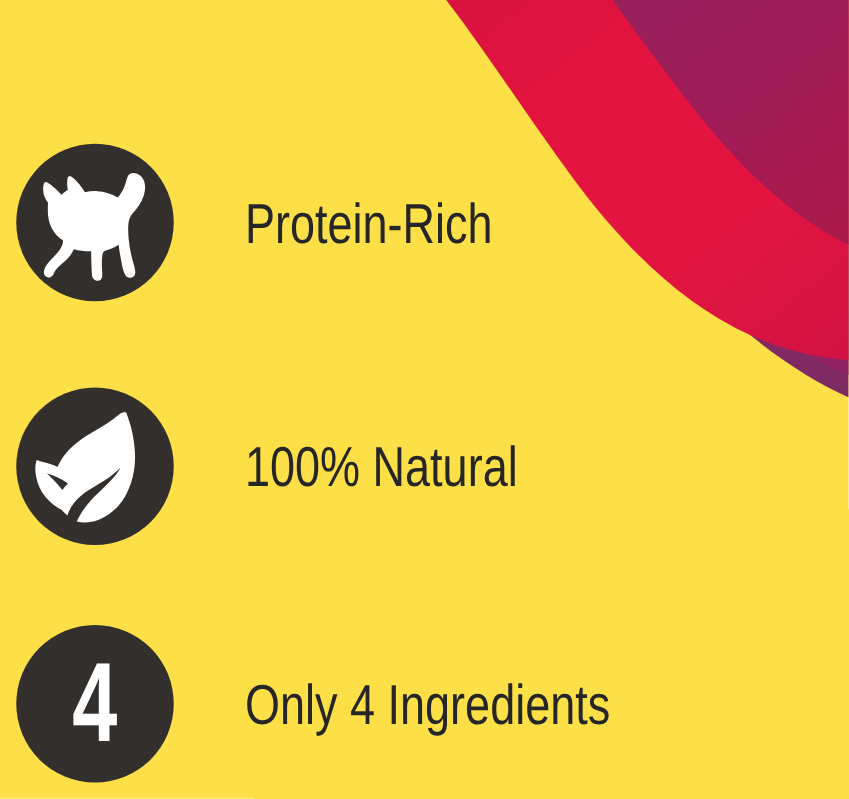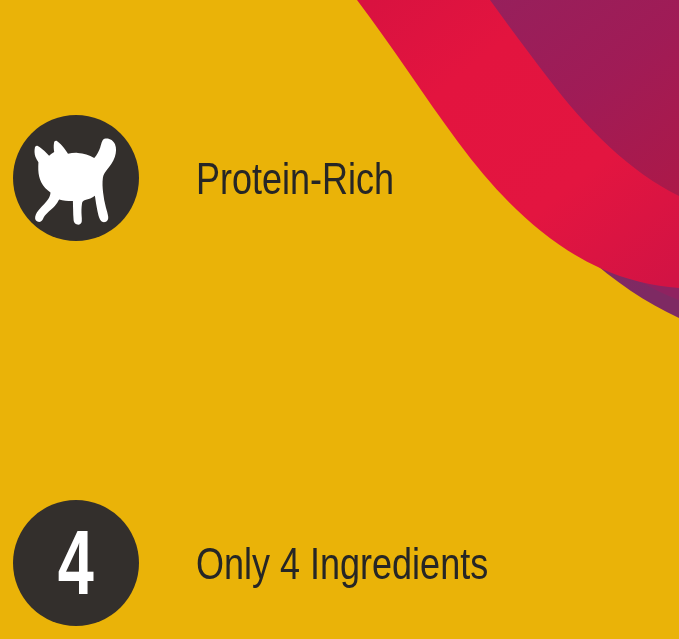--- a/index.html
+++ b/index.html
@@ -8,21 +8,21 @@
     padding: 0;
     background: #ffffff;
   }
   body {
     font-family: "Liberation Sans", "DejaVu Sans", sans-serif;
   }
   .canvas {
     position: relative;
     width: 679px;
     height: 639px;
-    background: #eab308;
+    background: #fde047;
     overflow: hidden;
   }
 
   
   .swoosh-layer {
     position: absolute;
     top: 0;
     left: 0;
     width: 679px;
     height: 639px;
@@ -184,20 +184,62 @@
           C 58.2,38.0 61.5,37.7 64.8,37.9
           C 70.6,38.2 76.3,39.9 81.2,43.0
           C 83.9,39.9 86.0,36.3 87.2,32.4
           C 87.9,30.2 88.3,27.9 89.3,25.9
           C 90.0,24.5 90.9,23.7 92.5,23.5 Z"></path>
       </svg>
     </div>
     <div class="feature-label">Protein-Rich</div>
   </div>
 
+  <div class="feature-row" id="row-1">
+    <div class="badge">
+      <svg width="126" height="126" viewBox="0 0 126 126" xmlns="http://www.w3.org/2000/svg" aria-hidden="true">
+
+        <path fill="#ffffff" d="
+          M 88.0,20.0
+          C 92.0,30.5 94.6,41.6 95.0,52.8
+          C 95.4,64.6 93.1,76.6 87.2,86.9
+          C 82.4,95.3 75.0,102.3 66.0,105.8
+          C 60.4,108.0 54.2,108.6 48.4,107.2
+          C 51.6,100.3 56.0,94.1 61.2,88.6
+          C 66.8,82.7 73.1,77.5 78.4,71.3
+          C 80.3,69.1 82.0,66.7 83.3,64.1
+          C 79.5,68.0 75.2,71.4 70.6,74.4
+          C 64.0,78.7 56.8,82.1 50.9,87.3
+          C 46.3,91.3 42.7,96.4 41.0,102.3
+          C 36.2,98.7 32.6,93.6 30.9,87.9
+          C 28.6,80.2 29.5,71.8 32.6,64.4
+          C 36.6,54.8 43.9,47.0 52.4,41.1
+          C 61.8,34.6 72.5,30.0 81.0,22.6
+          C 83.5,20.5 85.5,19.2 88.0,20.0 Z"></path>
+
+        <path fill="#ffffff" d="
+          M 19.0,59.0
+          C 26.5,60.8 34.0,63.2 40.6,67.3
+          C 44.5,69.7 48.1,72.7 50.8,76.4
+          C 47.9,78.9 45.3,81.7 43.0,84.8
+          C 40.0,88.7 37.8,93.2 36.6,98.0
+          C 31.6,95.6 27.1,92.1 23.6,87.8
+          C 19.0,82.2 16.2,75.2 15.4,68.0
+          C 15.1,65.1 15.2,62.1 15.9,59.3
+          C 16.4,57.3 17.2,58.5 19.0,59.0 Z"></path>
+
+        <path fill="#332f2c" d="
+          M 24.5,68.5
+          C 30.5,70.4 36.3,73.0 41.4,76.8
+          C 39.8,78.4 38.3,80.1 36.9,81.9
+          C 33.0,77.1 28.8,72.6 24.5,68.5 Z"></path>
+      </svg>
+    </div>
+    <div class="feature-label">100% Natural</div>
+  </div>
 
   <div class="feature-row" id="row-2">
     <div class="badge">
       <span class="badge-number">4</span>
     </div>
     <div class="feature-label">Only 4 Ingredients</div>
   </div>
 
 </div>
 

